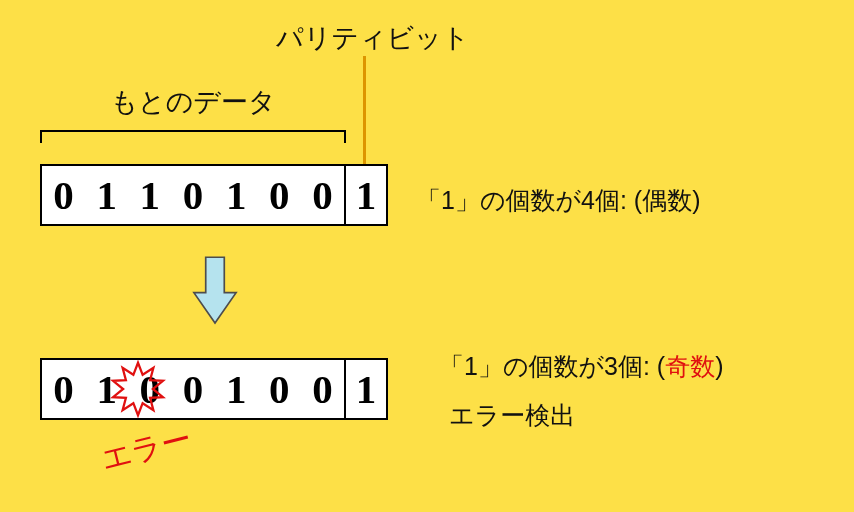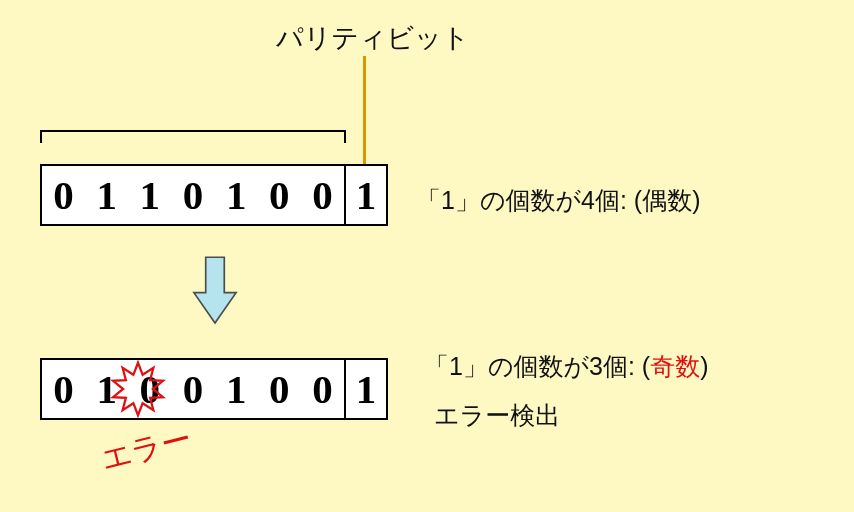--- a/index.html
+++ b/index.html
@@ -1,21 +1,21 @@
 <!DOCTYPE html>
 <html><head>
 <meta charset="utf-8">
 <style>
   * { margin: 0; padding: 0; box-sizing: border-box; }
   html, body { background: #ffffff; }
   .canvas {
     position: relative;
     width: 854px;
     height: 512px;
-    background: #fef9c3;
+    background: #fde047;
     overflow: hidden;
     font-family: "Liberation Sans", "DejaVu Sans", sans-serif;
     color: #000;
   }
   .abs { position: absolute; }
 
   .jp-label {
     font-size: 27px;
     color: #111;
     white-space: nowrap;
@@ -69,21 +69,21 @@
     width: 42px;
     border-left: 2px solid #000;
   }
 
   .note {
     font-size: 25px;
     color: #111;
     white-space: nowrap;
   }
   .note-before { left: 416px; top: 184px; text-align: center; }
-  .note-after  { left: 424px; top: 350px; }
+  .note-after  { left: 439px; top: 350px; }
   .note-line2  { padding-left: 10px; margin-top: 16px; }
 
   .arrow-icon { left: 188px; top: 252px; }
 
   .starburst-icon {
     left: 110px; top: 352px;
     pointer-events: none;
   }
 
   .error-label {
@@ -97,20 +97,21 @@
 </style>
 </head>
 <body>
 
 <div class="canvas">
 
   <div class="abs jp-label parity-label">パリティビット</div>
 
   <div class="abs pointer-line" style="background: rgb(221, 149, 0);"></div>
 
+  <div class="abs jp-label data-label">もとのデータ</div>
 
   <div class="abs bracket"></div>
 
   <div class="abs bitbox box-before">
     <div class="bit-cell">0</div>
     <div class="bit-cell">1</div>
     <div class="bit-cell">1</div>
     <div class="bit-cell">0</div>
     <div class="bit-cell">1</div>
     <div class="bit-cell">0</div>

